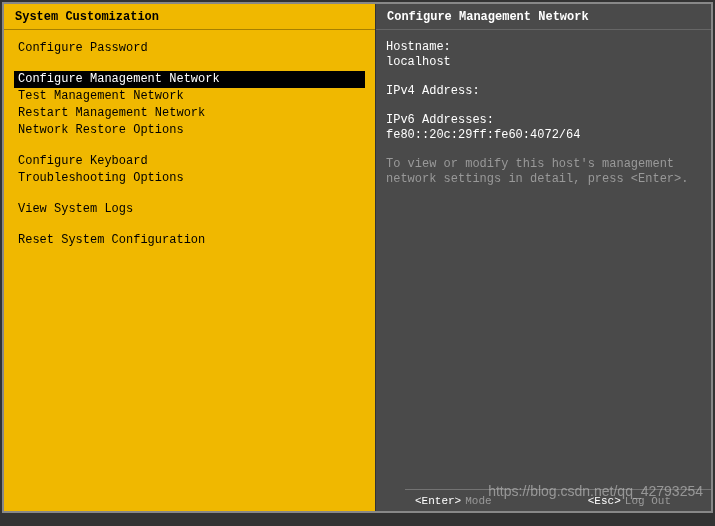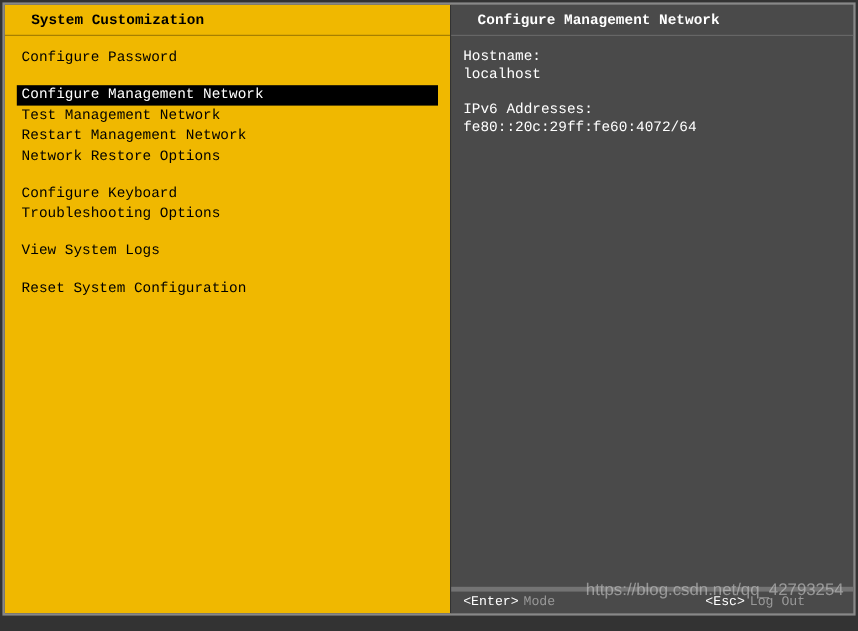--- a/index.html
+++ b/index.html
@@ -34,21 +34,21 @@
       border-right: 1px solid #333;
     }
     .right-panel {
       flex: 1;
       background: #4a4a4a;
       color: #ccc;
       display: flex;
       flex-direction: column;
     }
     .panel-header {
-      padding: 6px 22px;
+      padding: 6px 11px;
       font-weight: bold;
       border-bottom: 1px solid rgba(0,0,0,0.3);
       height: 26px;
       display: flex;
       align-items: center;
     }
     .left-panel .panel-header {
       color: #000;
       background: #f0b800;
     }
@@ -90,22 +90,23 @@
       color: #999;
       line-height: 15px;
     }
     .footer-bar {
       height: 22px;
       background: #4a4a4a;
       color: #ccc;
       display: flex;
       align-items: center;
       padding: 0 10px;
-      border-top: 4px solid #737373;
+      border-top: 1px solid #737373;
       font-size: 11px;
+      margin-left: 29px;
     }
     .footer-key { color: #fff; }
     .footer-label { color: #999; margin-left: 4px; margin-right: 30px; }
     .watermark {
       position: absolute;
       right: 12px;
       bottom: 27px;
       color: rgba(200,200,200,0.6);
       font-family: Arial, sans-serif;
       font-size: 14px;
@@ -148,25 +149,27 @@
     <div class="right-panel">
       <div class="panel-header">
         <span>Configure Management Network</span>
       </div>
       <div class="panel-body">
         <div class="detail-block">
           <div class="detail-label">Hostname:</div>
           <div class="detail-value">localhost</div>
         </div>
         <div class="detail-block">
+          <div class="detail-label">IPv4 Address:</div>
         </div>
         <div class="detail-block">
           <div class="detail-label">IPv6 Addresses:</div>
           <div class="detail-value">fe80::20c:29ff:fe60:4072/64</div>
         </div>
+        <div class="hint-text">To view or modify this host's management network settings in detail, press &lt;Enter&gt;.</div>
       </div>
       <div class="footer-bar">
         <span class="footer-key">&lt;Enter&gt;</span>
         <span class="footer-label">Mode</span>
         <span style="flex:1"></span>
         <span class="footer-key">&lt;Esc&gt;</span>
         <span class="footer-label">Log Out</span>
       </div>
     </div>
 

